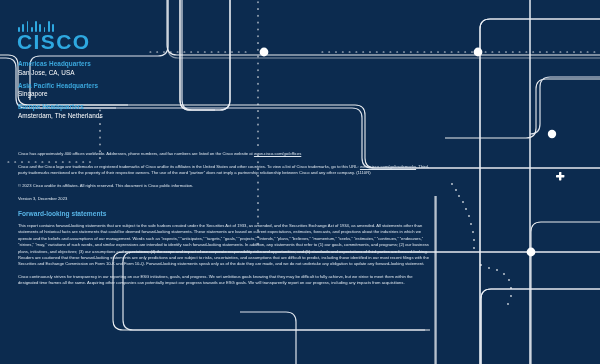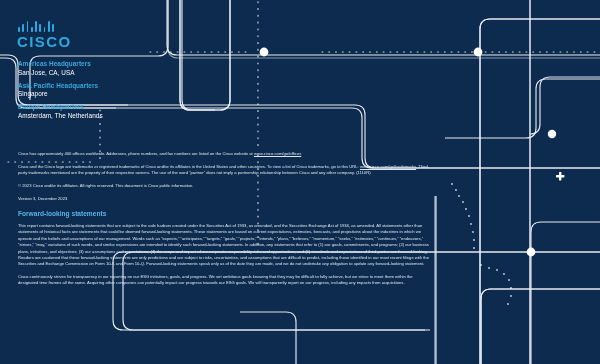--- a/index.html
+++ b/index.html
@@ -47,21 +47,21 @@
     width: 1.7px;
     background: #2ea8e0;
     border-radius: 1px;
   }
   .logo-bars i.b1 { height: 5px; }
   .logo-bars i.b2 { height: 8px; }
   .logo-bars i.b3 { height: 11px; }
   .logo-word {
     margin-top: 2px;
     color: #2ea8e0;
-    font-size: 15px;
+    font-size: 21px;
     font-weight: bold;
     letter-spacing: 1.4px;
     line-height: 16px;
   }
 
   
   .hq-block {
     position: absolute;
     left: 18px;
     top: 60px;

